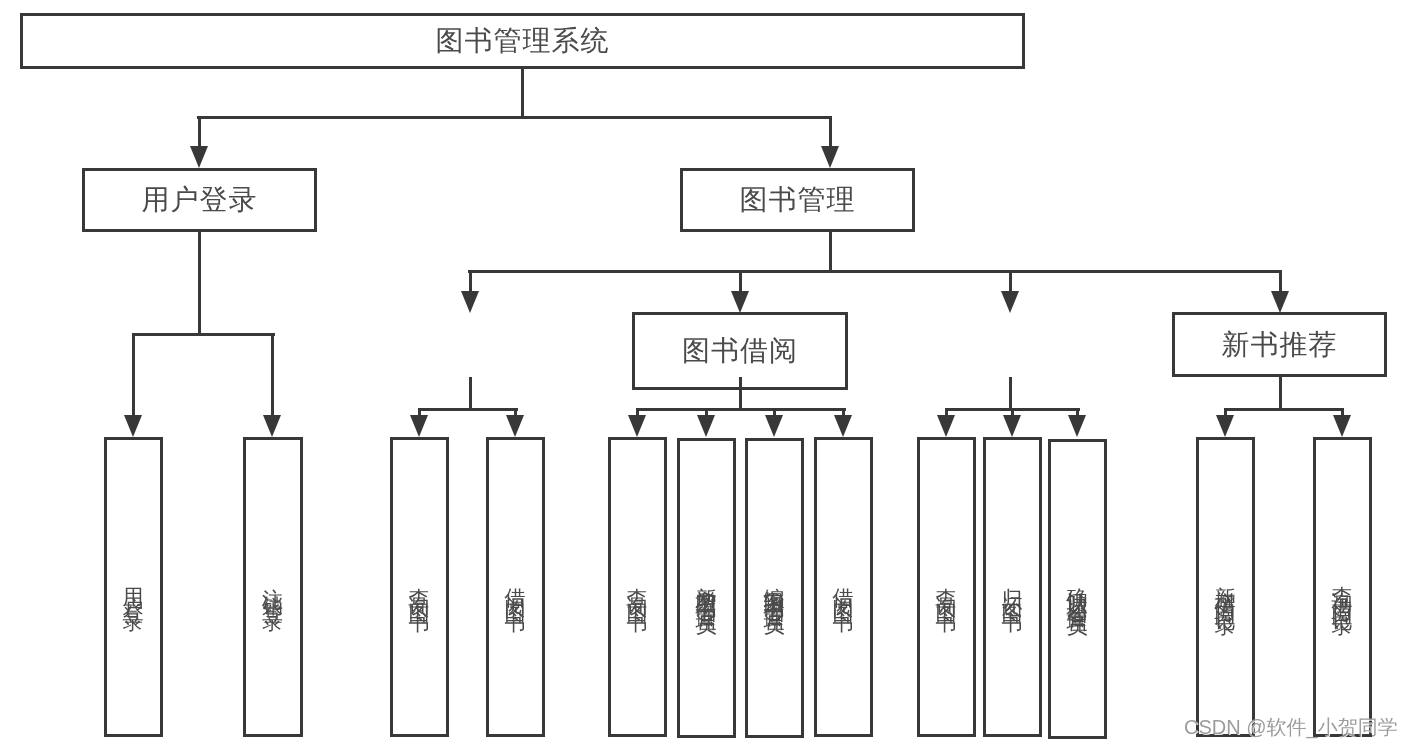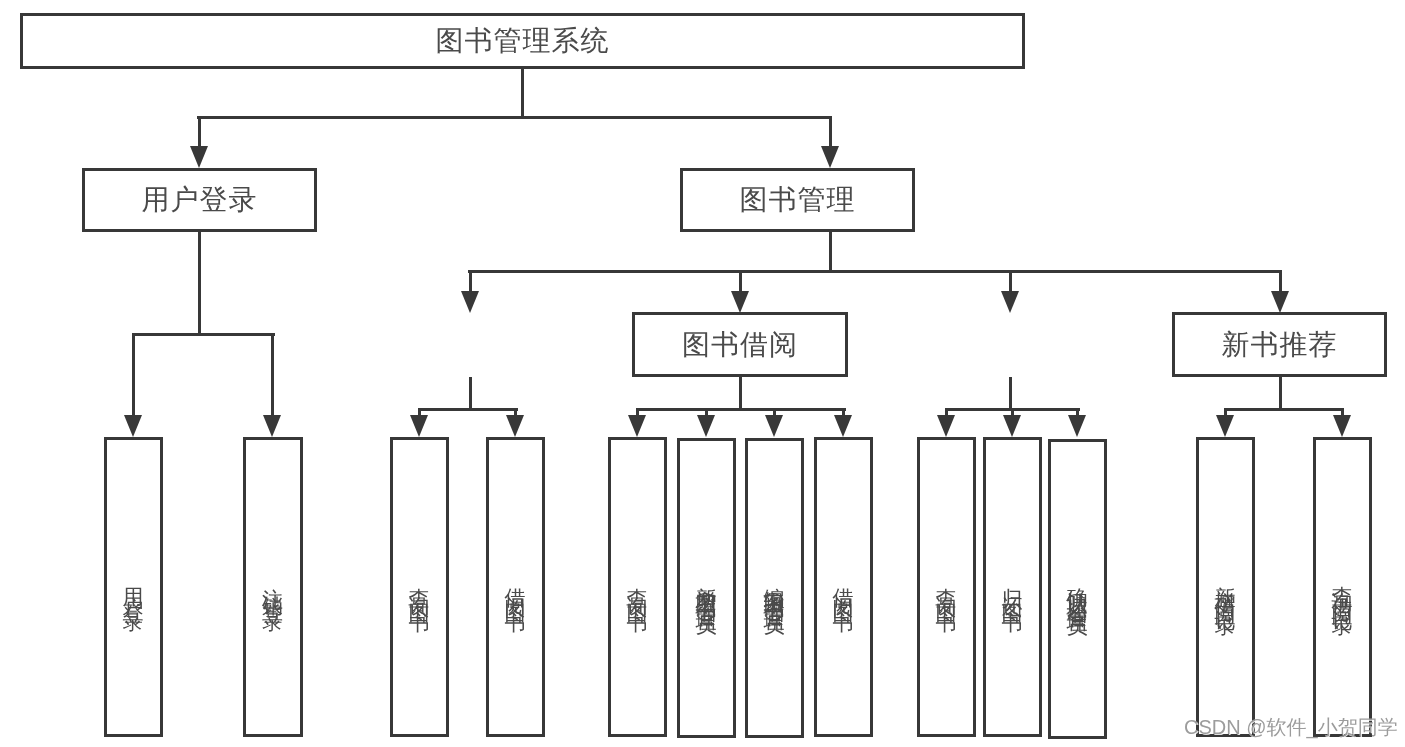--- a/index.html
+++ b/index.html
@@ -116,21 +116,21 @@
     </div>
   <div class="arrow" style="left:1001px; top:271px; height:42px;">
       <div class="stem"></div>
       <div class="head"></div>
     </div>
   <div class="arrow" style="left:1271px; top:271px; height:42px;">
       <div class="stem"></div>
       <div class="head"></div>
     </div>
 
-  <div class="node" style="left:632px; top:312px; width:216px; height:65px;">
+  <div class="node" style="left:632px; top:312px; width:216px; height:78px;">
     <span class="h-label">图书借阅</span>
   </div>
   <div class="node" style="left:1172px; top:312px; width:215px; height:65px;">
     <span class="h-label">新书推荐</span>
   </div>
 
   <div class="line" style="left:469px; top:377px; width:3px; height:34px;"></div>
   <div class="line" style="left:418px; top:408px; width:100px; height:3px;"></div>
   <div class="arrow" style="left:410px; top:409px; height:28px;">
       <div class="stem"></div>

